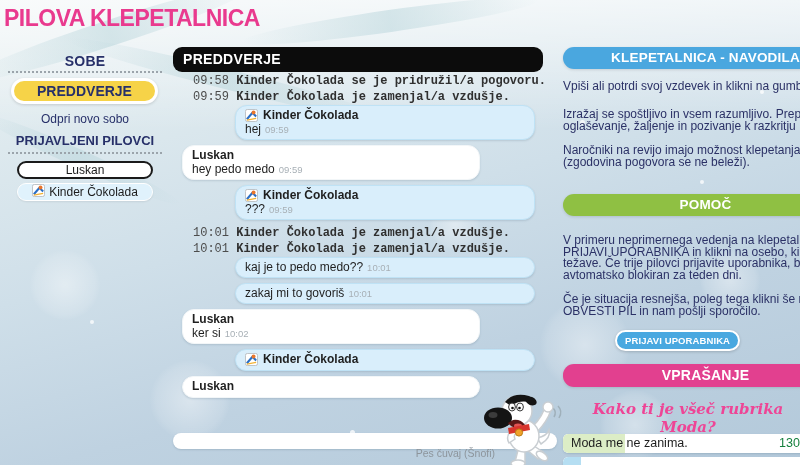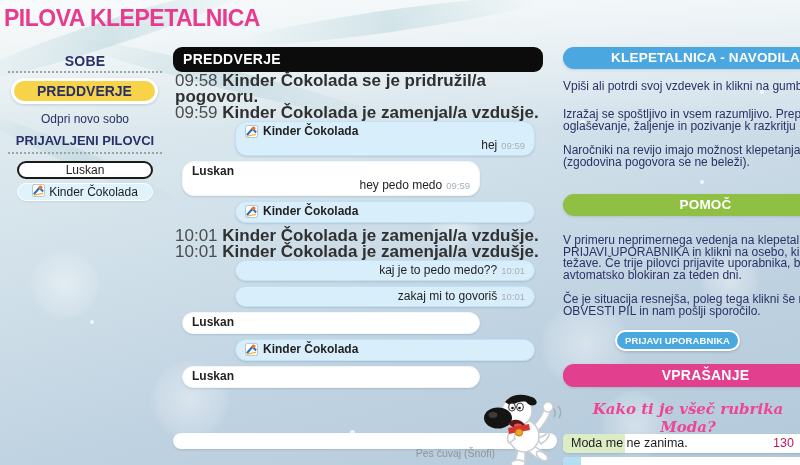--- a/index.html
+++ b/index.html
@@ -49,28 +49,28 @@
     color:#1c1c1c; display:flex; align-items:center; justify-content:center; gap:4px; cursor:pointer; }
   .pill-luskan { top:161px; background:#ffffff; border:2px solid #1a1a1a; }
   .pill-kinder { top:183px; background:#e0f2fc; border:1px solid #ffffff; box-shadow:0 1px 2px rgba(0,0,0,0.08); }
 
   
   .chat { position:absolute; left:173px; top:0; width:384px; height:465px; }
   .chat-header { position:absolute; left:0; top:47px; width:370px; height:25px; background:#0c0c0c;
     border-radius:9px; color:#ffffff; font-weight:800; font-size:14px; letter-spacing:0.3px;
     line-height:25px; padding-left:10px; }
   .chat-msgs { position:absolute; left:0; top:73px; width:384px; }
-  .sys { margin-left:2px; line-height:16px; font-size:17px; color:#4c4c4c; }
+  .sys { margin-left:20px; line-height:16px; font-size:12px; color:#4c4c4c;font-family:Liberation Mono, monospace; }
   .sys b { color:#303030; }
   .bubble { border-radius:12px; padding:3px 9px; margin-bottom:5px; font-size:12px; color:#1f1f1f;
     box-shadow:0 1px 2px rgba(60,90,110,0.18); line-height:13px; }
   .bubble.left { width:298px; margin-left:9px; background:#ffffff; border:1px solid #f2f6f8; }
   .bubble.right { width:300px; margin-left:62px; background:#d9eefb; border:1px solid #bfe2f5; }
   .hdr { display:flex; align-items:center; gap:5px; font-weight:700; margin-bottom:1px; line-height:13px; }
-  .btext { line-height:13px;text-align:right; }
+  .btext { line-height:13px; }
   .time-s { font-size:9.5px; color:#a8b0b6; margin-left:4px; }
   .avatar-ic { width:13px; height:13px; flex:0 0 13px; }
   .chat-input { position:absolute; left:0; top:433px; width:384px; height:16px; background:#ffffff;
     border:none; border-radius:8px; box-shadow:0 1px 2px rgba(60,90,110,0.2); font-size:11px; padding:0 8px; }
   .watchdog { position:absolute; left:0; top:447px; width:322px; text-align:right;
     font-size:10.5px; color:#8d959c; }
   .dog { position:absolute; left:308px; top:386px; width:84px; height:82px; }
 
   
   .rsb { position:absolute; left:563px; top:0; width:285px; height:465px; }
@@ -89,21 +89,21 @@
   .btn-notify { left:152px; top:330px; background:#a0c643; }
   .poll-q { position:absolute; left:0; top:400px; width:250px; text-align:center;
     font-family:"DejaVu Serif", serif; font-style:italic; font-weight:700; font-size:15px; color:#ee4596; }
   .poll-opt { position:absolute; left:0; width:285px; height:19px; background:#ffffff; border-radius:5px;
     font-size:12.5px; color:#1d1d1d; line-height:19px; box-shadow:0 1px 2px rgba(60,90,110,0.2);
     overflow:hidden; cursor:pointer; }
   .opt-0 { top:434px; } .opt-1 { top:457px; }
   .poll-bar { position:absolute; left:0; top:0; bottom:0; border-radius:5px 0 0 5px; }
   .bar-green { background:#dcedc6; } .bar-blue { background:#b5def2; }
   .poll-label { position:absolute; left:8px; }
-  .poll-count { position:absolute; left:210px; color:#be185d; }
+  .poll-count { position:absolute; left:216px; color:#15803d; }
 </style>
 </head>
 <body>
 
 <div class="stage">
 
   <div class="frost-band"></div>
   <div class="streak s1"></div>
   <div class="streak s2"></div>
   <div class="streak s3"></div>
@@ -169,33 +169,35 @@
         <div class="bubble right">
           <div class="hdr">
             <svg class="avatar-ic" viewBox="0 0 14 14" xmlns="http://www.w3.org/2000/svg">
     <rect x="0.5" y="0.5" width="13" height="13" rx="2" fill="#ffffff" stroke="#b9bdc1"></rect>
     <path d="M2 11 L8 4 L12 8" stroke="#2b6fc4" stroke-width="2.2" fill="none"></path>
     <circle cx="9.2" cy="3.8" r="2.1" fill="#e8762c"></circle>
     <path d="M2 12 L12 10" stroke="#f2b233" stroke-width="1.4"></path>
   </svg>
             <span class="name">Kinder Čokolada</span>
           </div>
+          <div class="btext"><span>???</span><span class="time-s">09:59</span></div>
         </div>
         <div class="sys"><span class="time">10:01</span> <b>Kinder Čokolada je zamenjal/a vzdušje.</b></div>
         <div class="sys"><span class="time">10:01</span> <b>Kinder Čokolada je zamenjal/a vzdušje.</b></div>
         <div class="bubble right">
           <div class="btext"><span>kaj je to pedo medo??</span><span class="time-s">10:01</span></div>
         </div>
         <div class="bubble right">
           <div class="btext"><span>zakaj mi to govoriš</span><span class="time-s">10:01</span></div>
         </div>
         <div class="bubble left">
           <div class="hdr">
             <span class="name">Luskan</span>
           </div>
+          <div class="btext"><span>ker si</span><span class="time-s">10:02</span></div>
         </div>
         <div class="bubble right">
           <div class="hdr">
             <svg class="avatar-ic" viewBox="0 0 14 14" xmlns="http://www.w3.org/2000/svg">
     <rect x="0.5" y="0.5" width="13" height="13" rx="2" fill="#ffffff" stroke="#b9bdc1"></rect>
     <path d="M2 11 L8 4 L12 8" stroke="#2b6fc4" stroke-width="2.2" fill="none"></path>
     <circle cx="9.2" cy="3.8" r="2.1" fill="#e8762c"></circle>
     <path d="M2 12 L12 10" stroke="#f2b233" stroke-width="1.4"></path>
   </svg>
             <span class="name">Kinder Čokolada</span>

